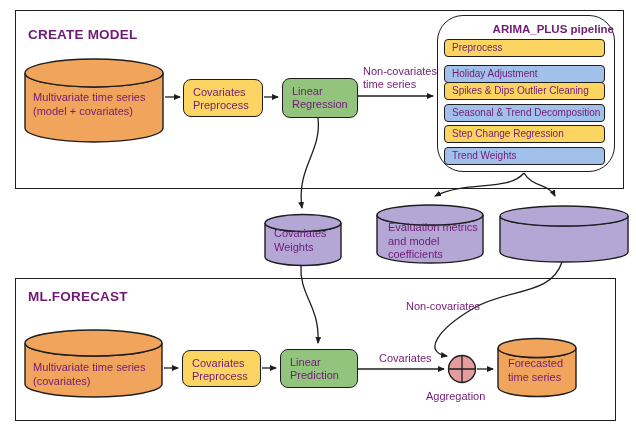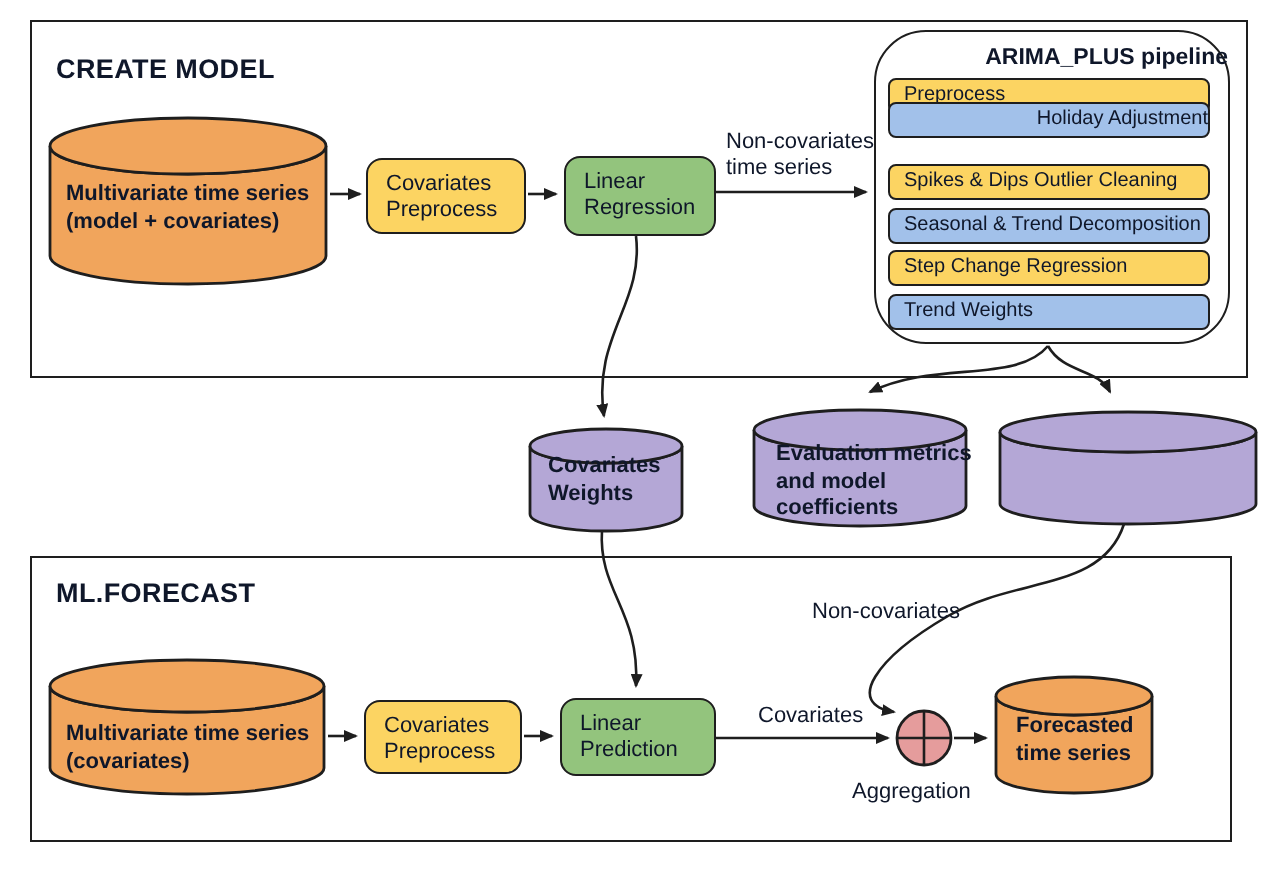--- a/index.html
+++ b/index.html
@@ -1,18 +1,18 @@
 <!DOCTYPE html>
 <html><head>
 <meta charset="utf-8">
 <style>
   html,body{margin:0;padding:0;background:#fff;}
   #stage{
     position:relative;width:636px;height:438px;background:#fff;overflow:hidden;
-    font-family:"Liberation Sans", sans-serif;color:#0f172a;
+    font-family:"Liberation Sans", sans-serif;color:#701a75;
   }
   .box{
     position:absolute;background:#fff;border:1.6px solid #1e1e1e;z-index:1;box-sizing:border-box;
   }
   #arrow-layer{position:absolute;left:0;top:0;z-index:2;}
   .node{
     position:absolute;z-index:3;box-sizing:border-box;border:1.4px solid #1e1e1e;border-radius:8px;
     font-size:11px;line-height:13px;padding:6px 0 0 9px;
   }
   .fill-yellow{background:#FCD462;}
@@ -24,21 +24,21 @@
     position:absolute;z-index:3;background:#fff;border:1.5px solid #1e1e1e;border-radius:26px;box-sizing:border-box;
   }
   .pipeline-title{
     position:absolute;top:7px;left:0;right:0;text-align:right;font-weight:bold;font-size:11.5px;white-space:nowrap;
   }
   .step{
     position:absolute;left:6px;width:161px;height:18px;border:1.2px solid #1e1e1e;border-radius:4px;
     box-sizing:border-box;font-size:10px;line-height:15.5px;padding-left:7px;white-space:nowrap;overflow:hidden;
   }
   .cyl-label{
-    position:absolute;z-index:3;font-size:11px;line-height:13.5px;white-space:nowrap;font-weight:bold;
+    position:absolute;z-index:3;font-size:11px;line-height:13.5px;white-space:nowrap;
   }
   .edge-label{
     position:absolute;z-index:3;font-size:11px;line-height:13px;white-space:nowrap;
   }
 </style>
 </head>
 <body>
 
 <div id="stage">
 
@@ -119,21 +119,21 @@
   </div>
 
   <div class="edge-label" style="left:363px;top:65px;">
     <div>Non-covariates</div>
     <div>time series</div>
   </div>
 
   <div class="pipeline" style="left:437px;top:15px;width:178px;height:157px;">
     <div class="pipeline-title">ARIMA_PLUS pipeline</div>
     <div class="step" style="top: 23px; background: rgb(252, 212, 98);">Preprocess</div>
-    <div class="step" style="top: 35px; background: rgb(162, 193, 234); text-align: right;">Holiday Adjustment</div>
+    <div class="step" style="top: 49px; background: rgb(162, 193, 234);">Holiday Adjustment</div>
     <div class="step" style="top: 66px; background: rgb(252, 212, 98);">Spikes &amp; Dips Outlier Cleaning</div>
     <div class="step" style="top: 87.5px; background: rgb(162, 193, 234);">Seasonal &amp; Trend Decomposition</div>
     <div class="step" style="top: 109px; background: rgb(252, 212, 98);">Step Change Regression</div>
     <div class="step" style="top: 130.5px; background: rgb(162, 193, 234);">Trend Weights</div>
   </div>
 
   <div class="cyl-label" style="left:274px;top:227px;">
     <div>Covariates</div>
     <div>Weights</div>
   </div>

